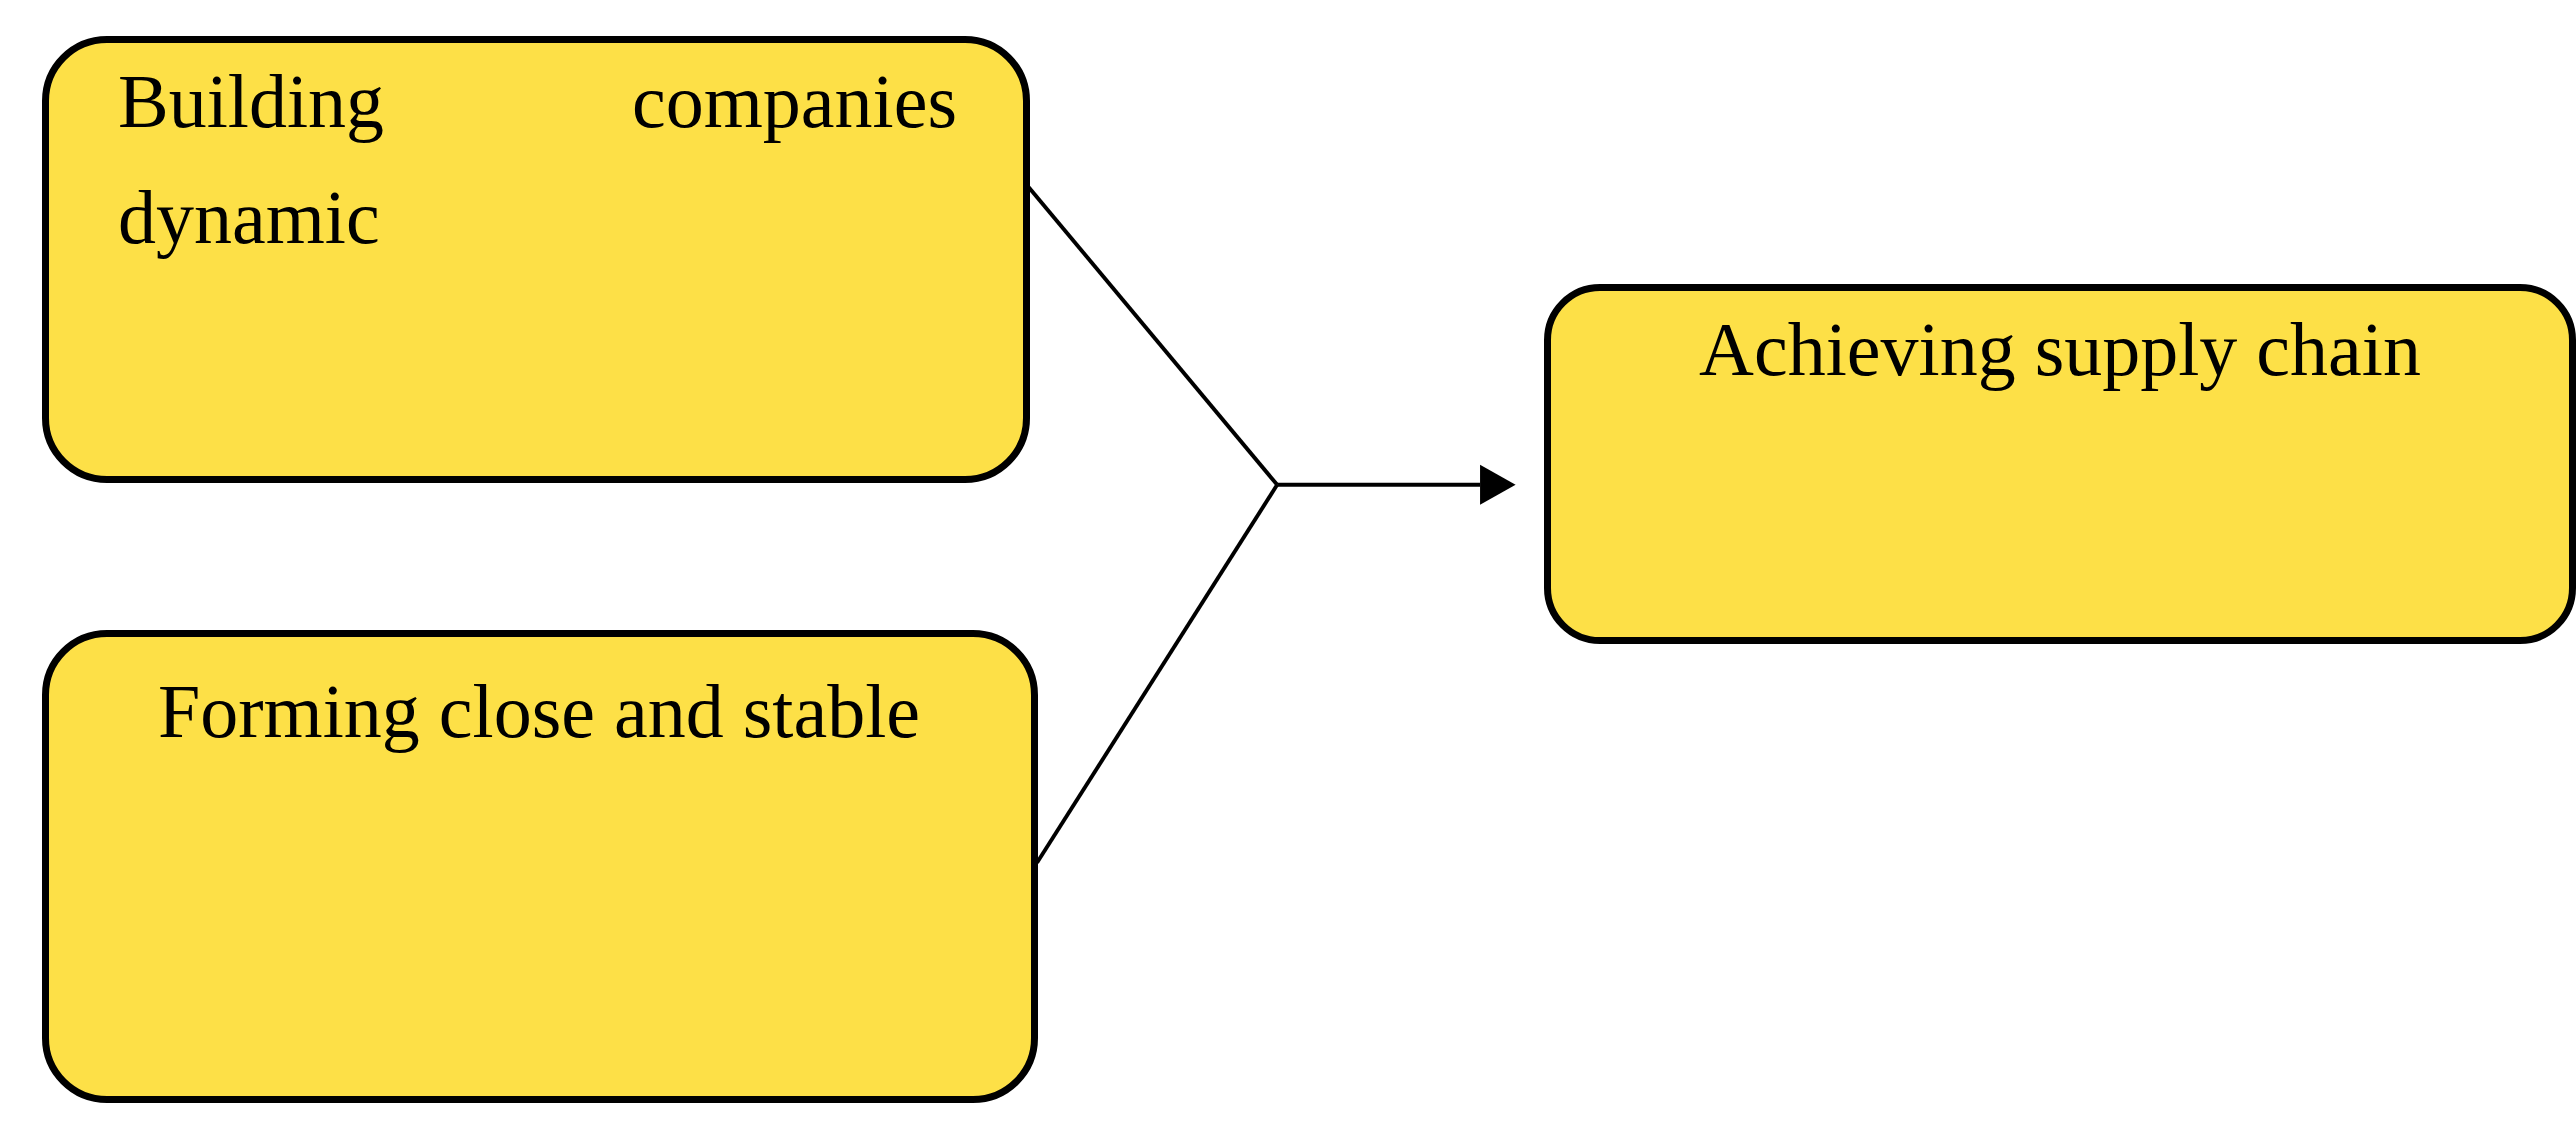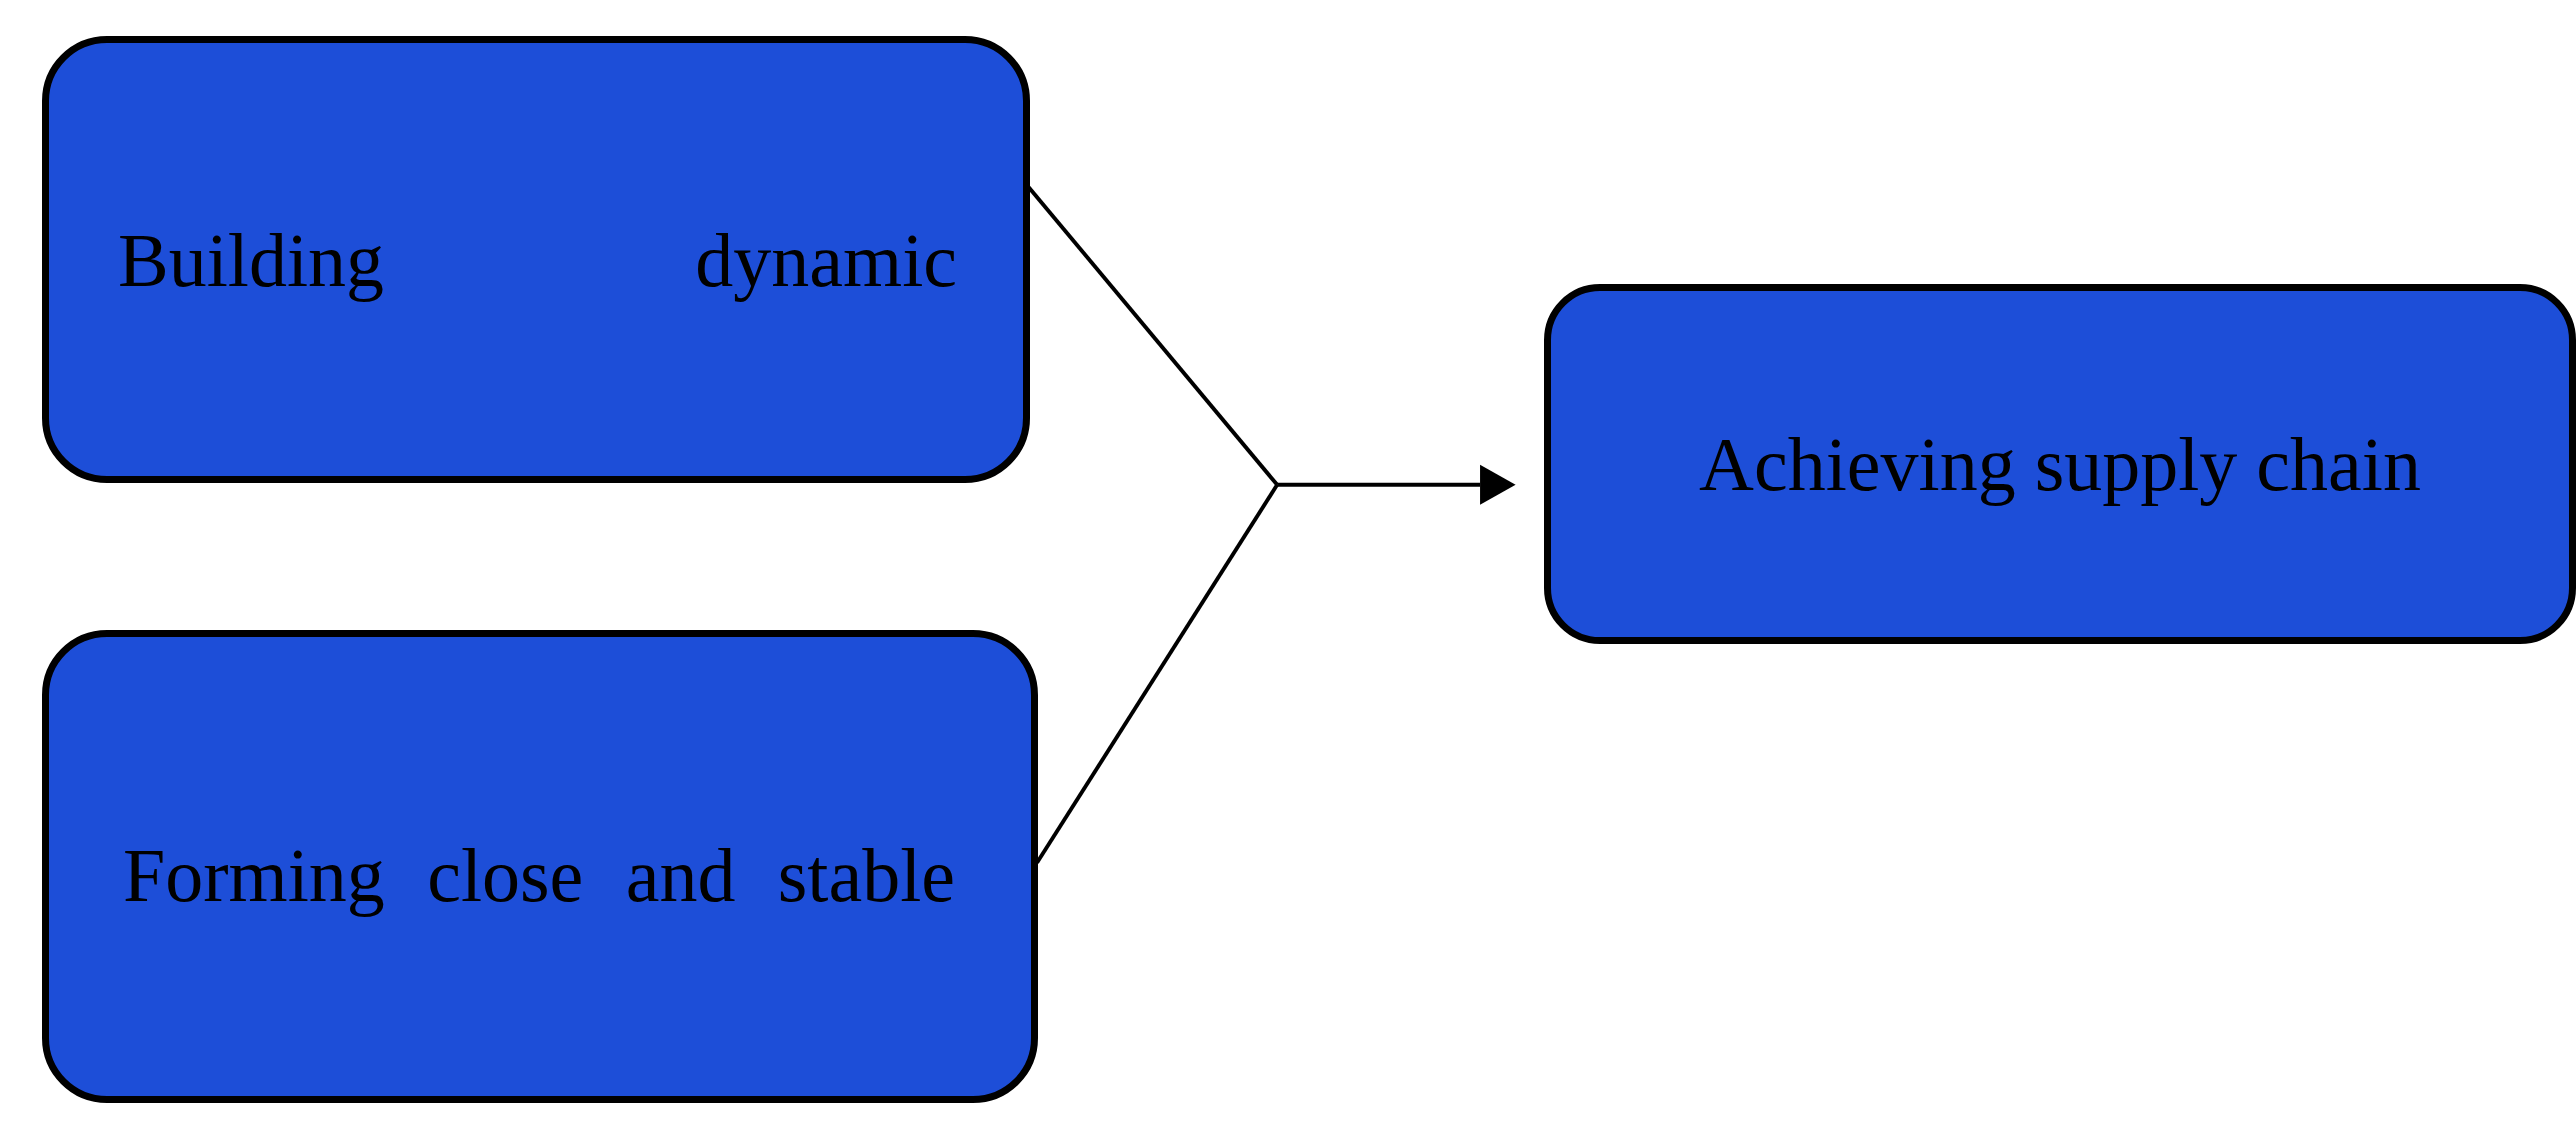--- a/index.html
+++ b/index.html
@@ -14,23 +14,22 @@
     background: #ffffff;
     overflow: hidden;
     font-family: "Liberation Serif", serif;
     color: #000000;
   }
   .box {
     position: absolute;
     box-sizing: border-box;
     border: 7.8px solid #000000;
     border-radius: 65px;
-    background: #1d4ed8;
+    background: #fde047;
     display: flex;
-    flex-direction: column;
     justify-content: center;
   }
   .box .line {
     font-size: 76px;
     line-height: 116px;
     height: 116px;
     white-space: normal;
     color: #000000;
   }
   .line.just {
@@ -75,20 +74,21 @@
     pointer-events: none;
   }
 </style>
 </head>
 <body>
 
 <div class="canvas">
 
   <div class="box" id="box-dynamic-capabilities">
     <div class="line just">Building dynamic</div>
+    <div class="line left">companies</div>
   </div>
 
   <div class="box" id="box-supply-chain-coordination">
     <div class="line just">Forming close and stable</div>
   </div>
 
   <div class="box" id="box-achieving-sustainability">
     <div class="line center">Achieving supply chain</div>
   </div>
 

